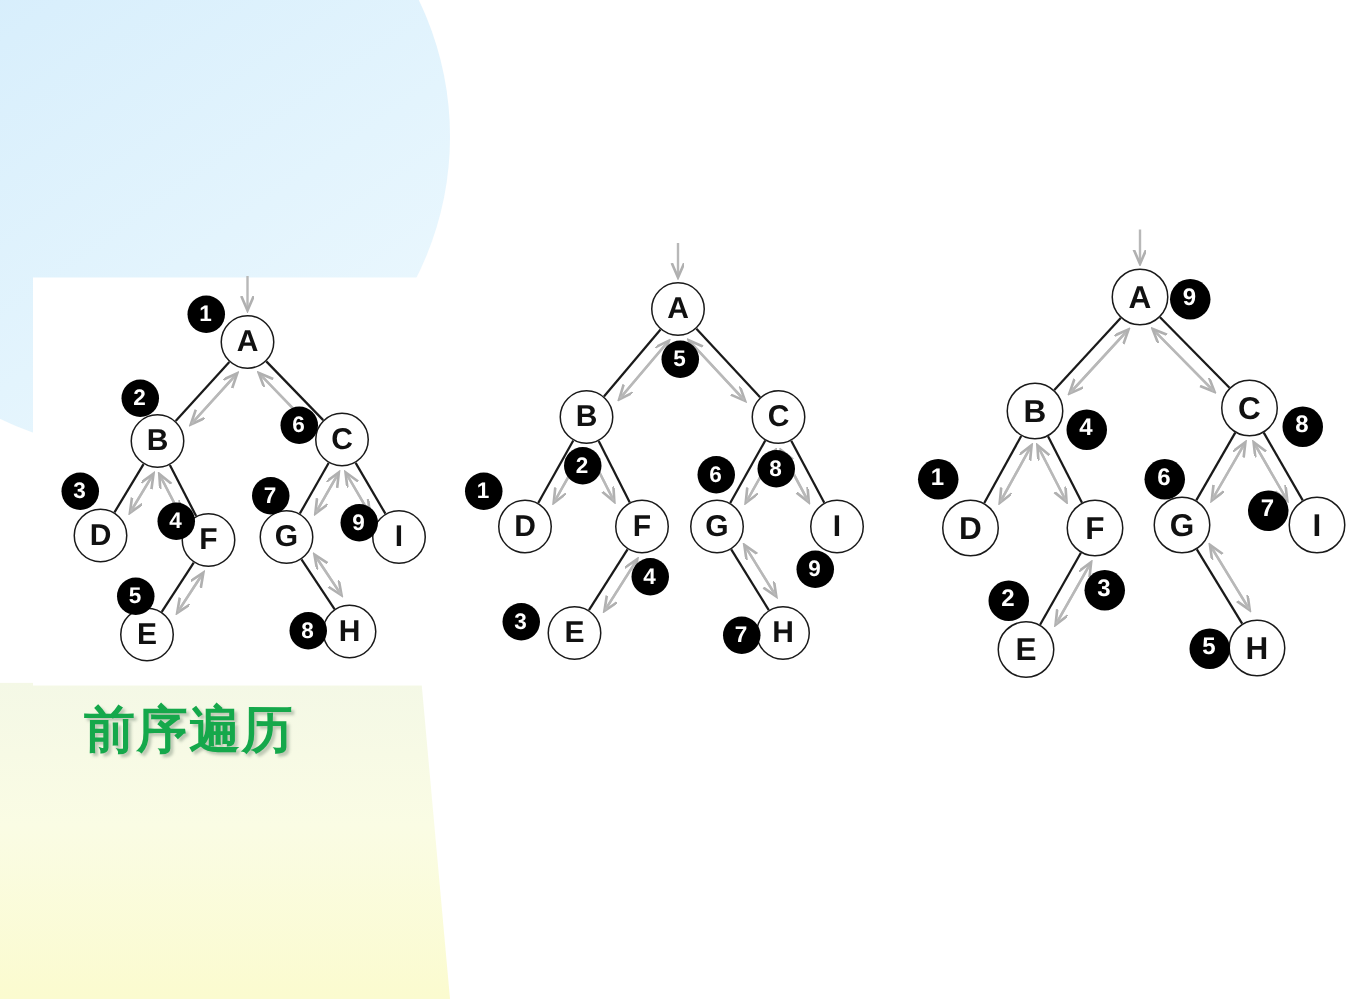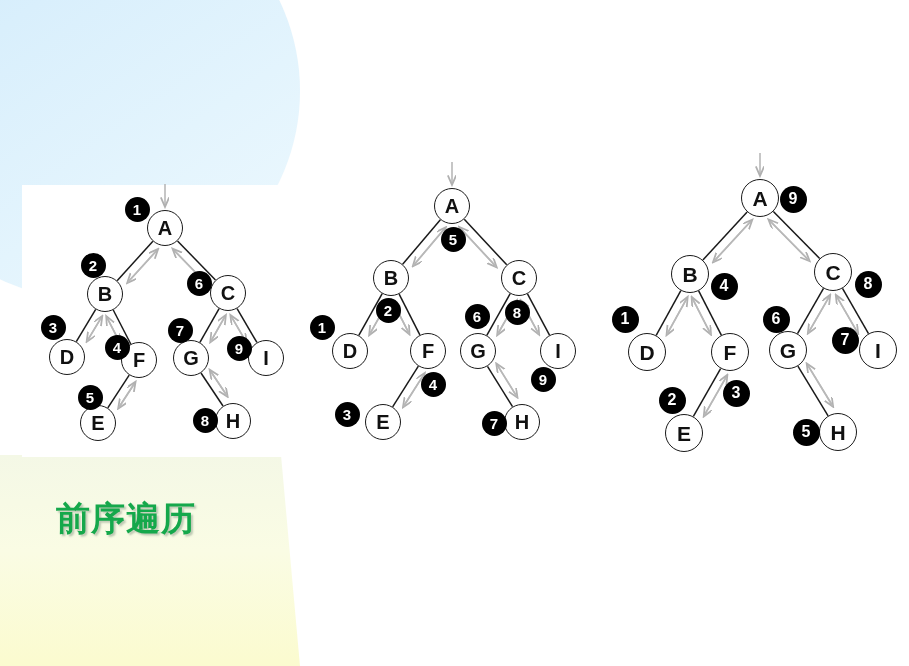--- a/index.html
+++ b/index.html
@@ -242,15 +242,15 @@
       <div class="node" style="left: 684px; top: 433px;">E</div>
       <div class="badge" style="left: 672px; top: 400px;">2</div>
       <div class="node" style="left: 788px; top: 350px;">G</div>
       <div class="badge" style="left: 776px; top: 319px;">6</div>
       <div class="node" style="left: 878px; top: 350px;">I</div>
       <div class="badge" style="left: 845px; top: 340px;">7</div>
       <div class="node" style="left: 838px; top: 432px;">H</div>
       <div class="badge" style="left: 806px; top: 432px;">5</div>
     </div>
 
-  <div class="caption" id="cap-0" style="left: 56px; top: 496px;">前序遍历</div>
+  <div class="caption" id="cap-0" style="left: 56px; top: 464px;">前序遍历</div>
 
 </div>
 
 </body></html>

